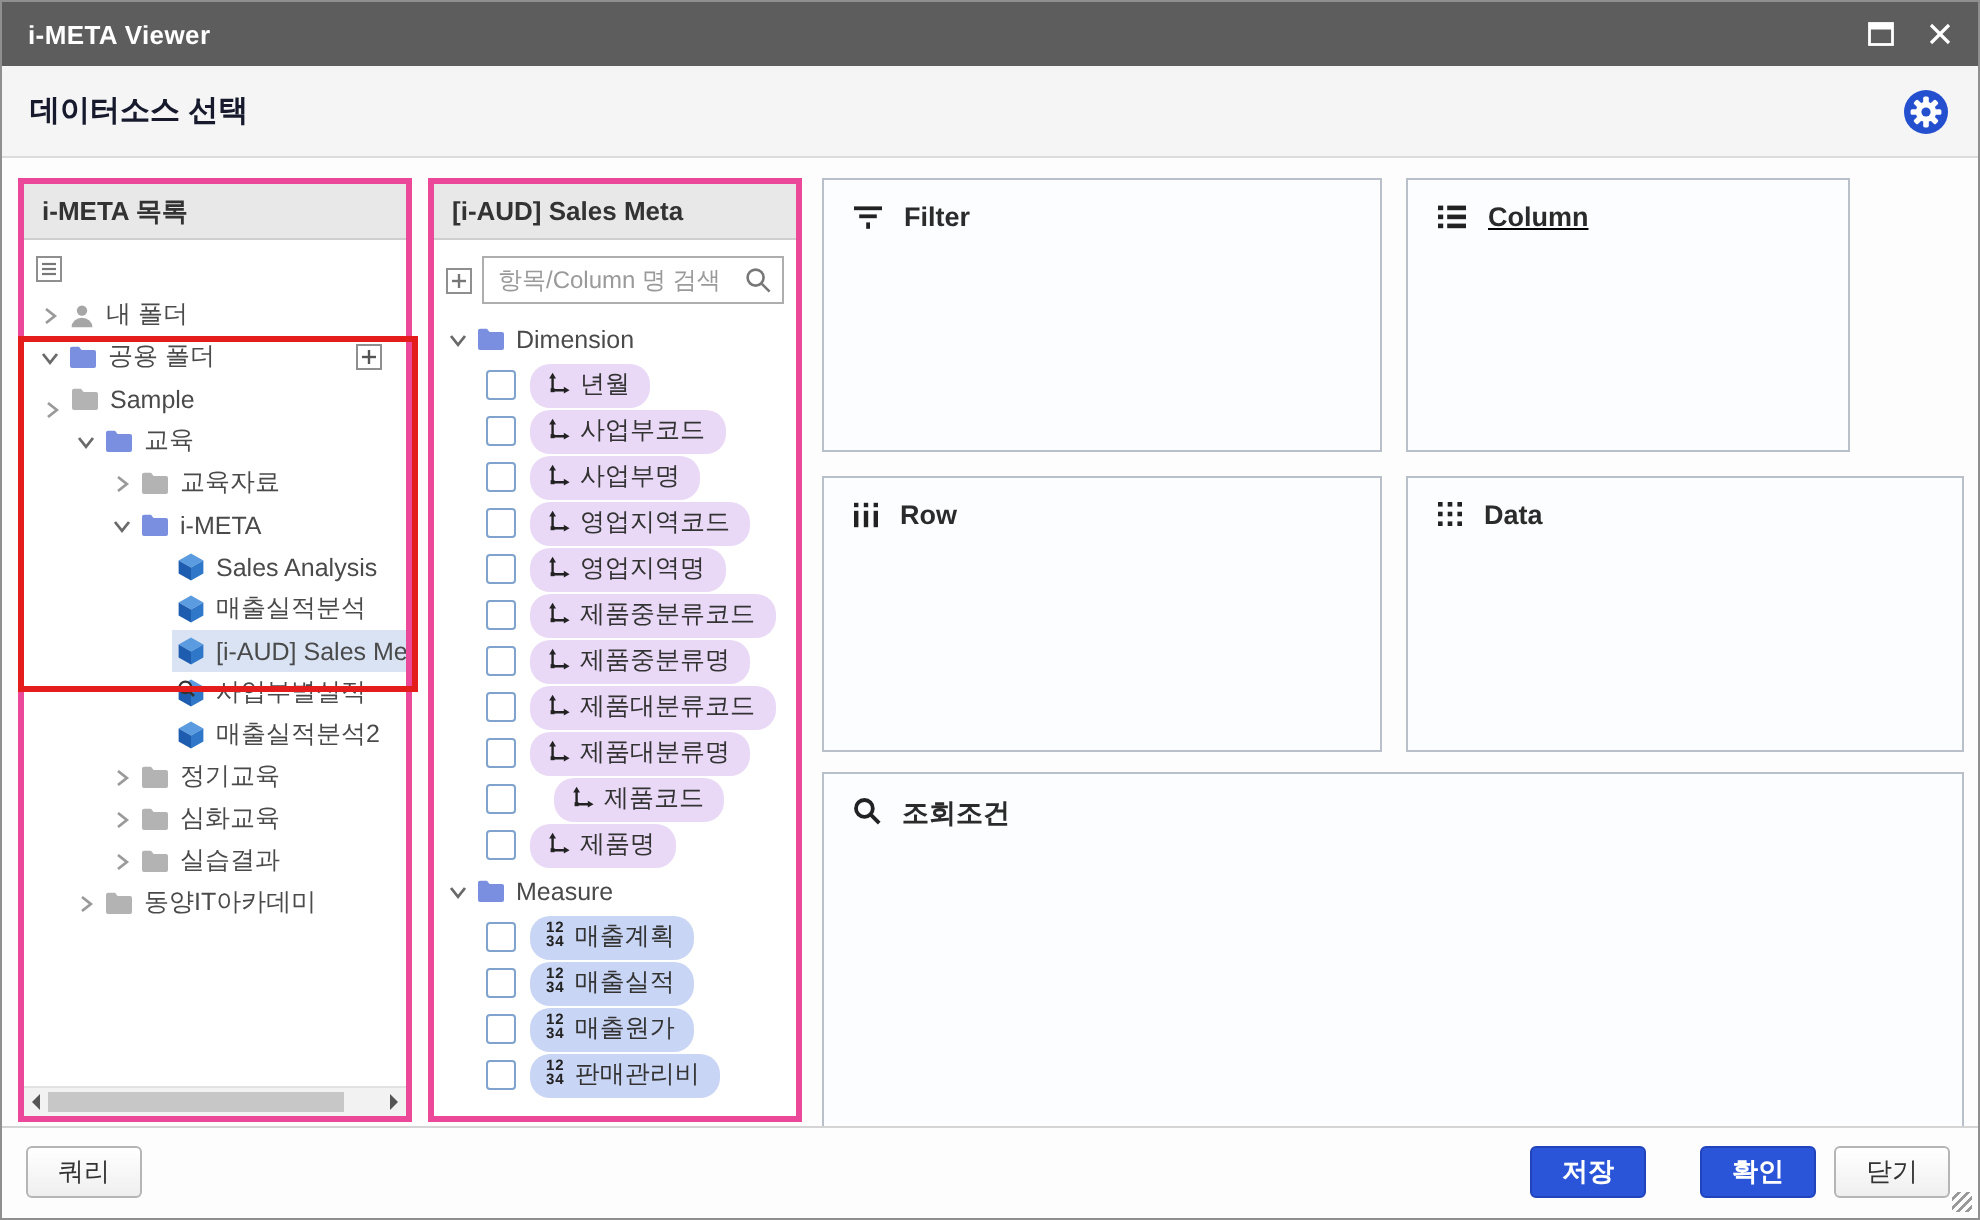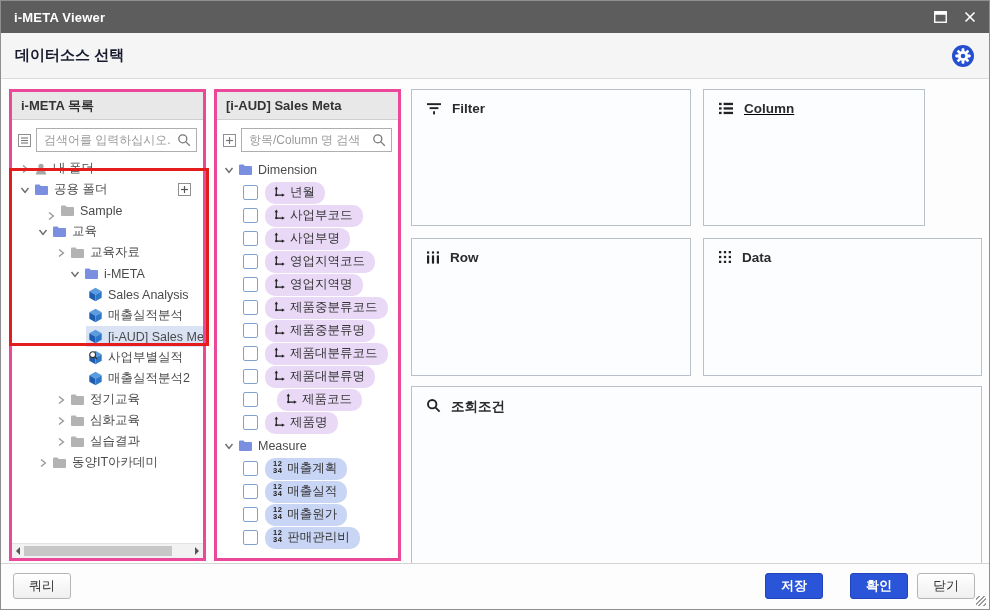--- a/index.html
+++ b/index.html
@@ -139,29 +139,20 @@
     <div class="panel-header">i-META 목록</div>
     <div class="search-row">
       <span class="sq-icon">
         <svg width="13" height="13" viewBox="0 0 13 13">
             <rect x="0.5" y="0.5" width="12" height="12" fill="#fff" stroke="#8f8f8f"></rect>
             <line x1="3" y1="4" x2="10" y2="4" stroke="#777" stroke-width="1.1"></line>
             <line x1="3" y1="6.5" x2="10" y2="6.5" stroke="#777" stroke-width="1.1"></line>
             <line x1="3" y1="9" x2="10" y2="9" stroke="#777" stroke-width="1.1"></line>
           </svg>
       </span>
-      <div class="search-box">
-        <input placeholder="검색어를 입력하십시오." style="">
-        <span class="mag">
-          <svg width="14" height="14" viewBox="0 0 14 14">
-              <circle cx="5.8" cy="5.8" r="4" fill="none" stroke="#777" stroke-width="1.3"></circle>
-              <line x1="8.9" y1="8.9" x2="12.8" y2="12.8" stroke="#777" stroke-width="1.3"></line>
-            </svg>
-        </span>
-      </div>
     </div>
     <div class="tree" id="left-tree">
         <div class="trow" style="padding-left: 6px;">
           <span class="chev">
             <svg width="10" height="10" viewBox="0 0 10 10">
               <polyline points="3,1.5 7.4,5 3,8.5" fill="none" stroke="#9a9a9a" stroke-width="1.4"></polyline>
             </svg>
           </span>
           <span class="rowbody">
             <span class="ticon">
@@ -188,21 +179,21 @@
             <span class="tlabel">공용 폴더</span>
             <span class="addbox">
               <svg width="13" height="13" viewBox="0 0 13 13">
                 <rect x="0.5" y="0.5" width="12" height="12" fill="#fff" stroke="#8f8f8f"></rect>
                 <line x1="3" y1="6.5" x2="10" y2="6.5" stroke="#555" stroke-width="1.2"></line>
                 <line x1="6.5" y1="3" x2="6.5" y2="10" stroke="#555" stroke-width="1.2"></line>
               </svg>
             </span>
           </span>
         </div>
-        <div class="trow" style="padding-left: 32px; align-items: flex-end;">
+        <div class="trow" style="padding-left: 7px; align-items: flex-end;">
           <span class="chev">
             <svg width="10" height="10" viewBox="0 0 10 10">
               <polyline points="3,1.5 7.4,5 3,8.5" fill="none" stroke="#9a9a9a" stroke-width="1.4"></polyline>
             </svg>
           </span>
           <span class="rowbody">
             <span class="ticon">
               <svg width="15" height="13" viewBox="0 0 15 13">
                 <path d="M1 2.4 a1 1 0 0 1 1-1 h3.5 l1.3 1.6 h6.2 a1 1 0 0 1 1 1 v7 a1 1 0 0 1 -1 1 H2 a1 1 0 0 1 -1-1 Z" fill="#b3b3b3"></path>
               </svg>
@@ -233,21 +224,21 @@
           </span>
           <span class="rowbody">
             <span class="ticon">
               <svg width="15" height="13" viewBox="0 0 15 13">
                 <path d="M1 2.4 a1 1 0 0 1 1-1 h3.5 l1.3 1.6 h6.2 a1 1 0 0 1 1 1 v7 a1 1 0 0 1 -1 1 H2 a1 1 0 0 1 -1-1 Z" fill="#b3b3b3"></path>
               </svg>
             </span>
             <span class="tlabel">교육자료</span>
           </span>
         </div>
-        <div class="trow" style="padding-left: 56px;">
+        <div class="trow" style="padding-left: 42px;">
           <span class="chev">
             <svg width="10" height="10" viewBox="0 0 10 10">
               <polyline points="1.5,3 5,7.4 8.5,3" fill="none" stroke="#6a6a6a" stroke-width="1.4"></polyline>
             </svg>
           </span>
           <span class="rowbody">
             <span class="ticon">
               <svg width="15" height="13" viewBox="0 0 15 13">
                 <path d="M1 2.4 a1 1 0 0 1 1-1 h3.5 l1.3 1.6 h6.2 a1 1 0 0 1 1 1 v7 a1 1 0 0 1 -1 1 H2 a1 1 0 0 1 -1-1 Z" fill="#7b8fe0"></path>
               </svg>

